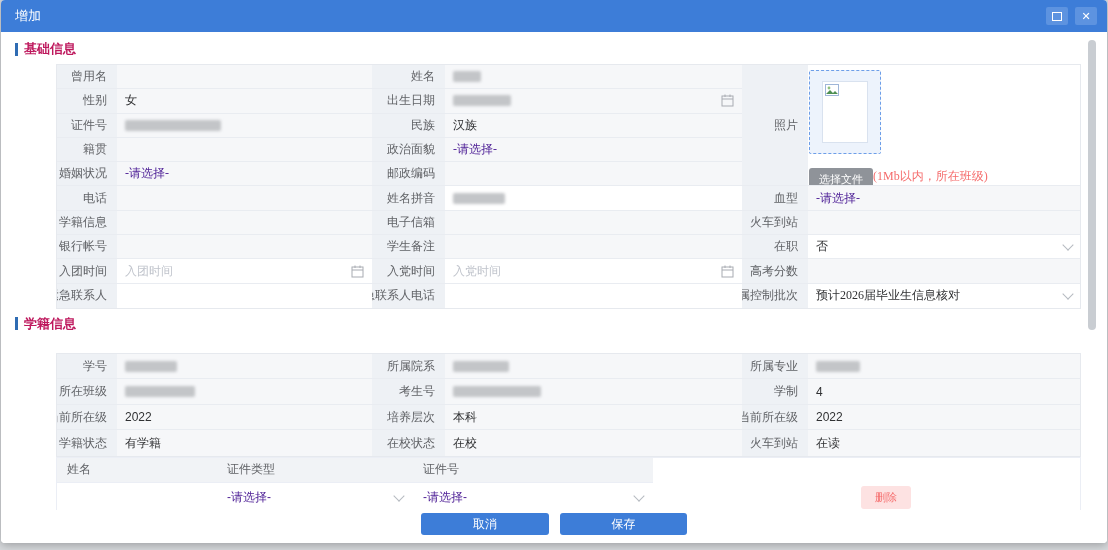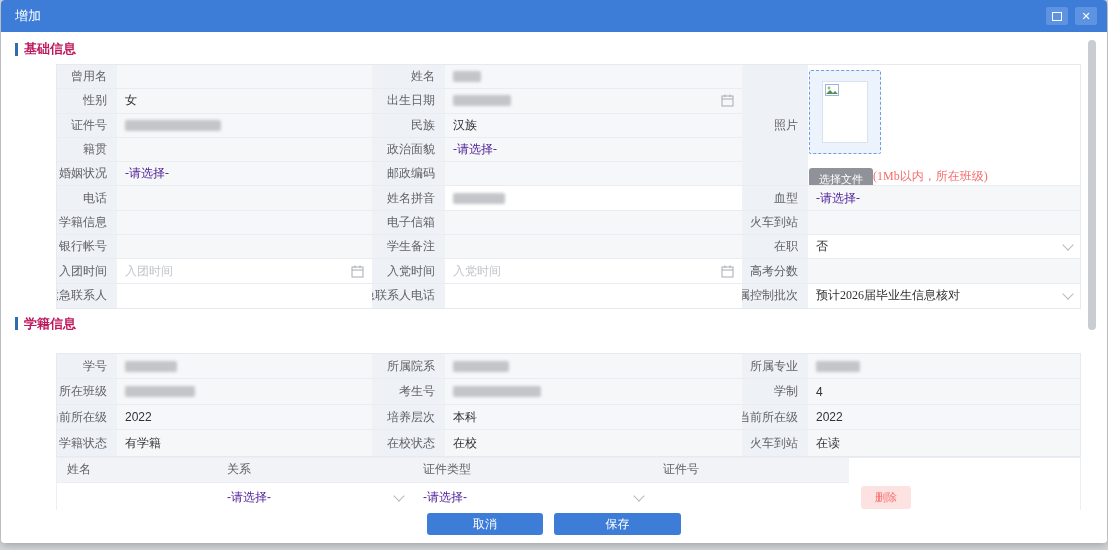--- a/index.html
+++ b/index.html
@@ -44,21 +44,21 @@
   .upload-btn{background:#8f9399;color:#fff;border:none;border-radius:3px;font-size:11px;padding:4px 10px;font-family:inherit;cursor:pointer;}
   .red{color:#f56c6c;}
   
   .gtable{margin-left:41px;width:1025px;border:1px solid #ebeef5;border-bottom:none;height:65px;overflow:hidden;box-sizing:border-box;}
   .grow{display:grid;grid-template-columns:160px 196px 240px 196px 1fr;}
   .gcell{padding:0 10px;display:flex;align-items:center;border-bottom:1px solid #ebeef5;height:30px;background:#fff;}
   .ghead .gcell{background:#f1f3f6;color:#606266;height:24px;}
   .del{background:#fde2e2;color:#f56c6c;border:none;border-radius:3px;font-size:11px;padding:4px 14px;font-family:inherit;cursor:pointer;margin-left:2px;}
   
   .footer{position:absolute;bottom:0;left:0;right:0;height:30px;background:#fff;display:flex;justify-content:center;gap:11px;padding-top:3px;box-sizing:content-box;}
-  .btn{width:116px;height:22px;background:#3d7dd8;color:#fff;border:none;border-radius:3px;font-size:12px;font-family:inherit;cursor:pointer;}
+  .btn{width:128px;height:22px;background:#3d7dd8;color:#fff;border:none;border-radius:3px;font-size:12px;font-family:inherit;cursor:pointer;}
   
   .sthumb{position:absolute;top:40px;right:11px;width:8px;height:290px;background:#c9cdd2;border-radius:4px;}
 </style>
 </head>
 <body>
 
 <div class="stage">
   <div class="modal">
 
     <div class="titlebar">
@@ -242,21 +242,20 @@
         <div class="cell lbl">在校状态</div>
         <div class="cell val">在校</div>
         <div class="cell lbl">火车到站</div>
         <div class="cell val">在读</div>
       </div>
 
 
       <div class="gtable">
         <div class="grow ghead">
           <div class="gcell">姓名</div>
-          <div class="gcell">关系</div>
           <div class="gcell">证件类型</div>
           <div class="gcell">证件号</div>
         </div>
         <div class="grow">
           <div class="gcell"></div>
           <div class="gcell ph">
               <span>-请选择-</span>
               <span class="chev"></span>
             </div>
           <div class="gcell ph">

